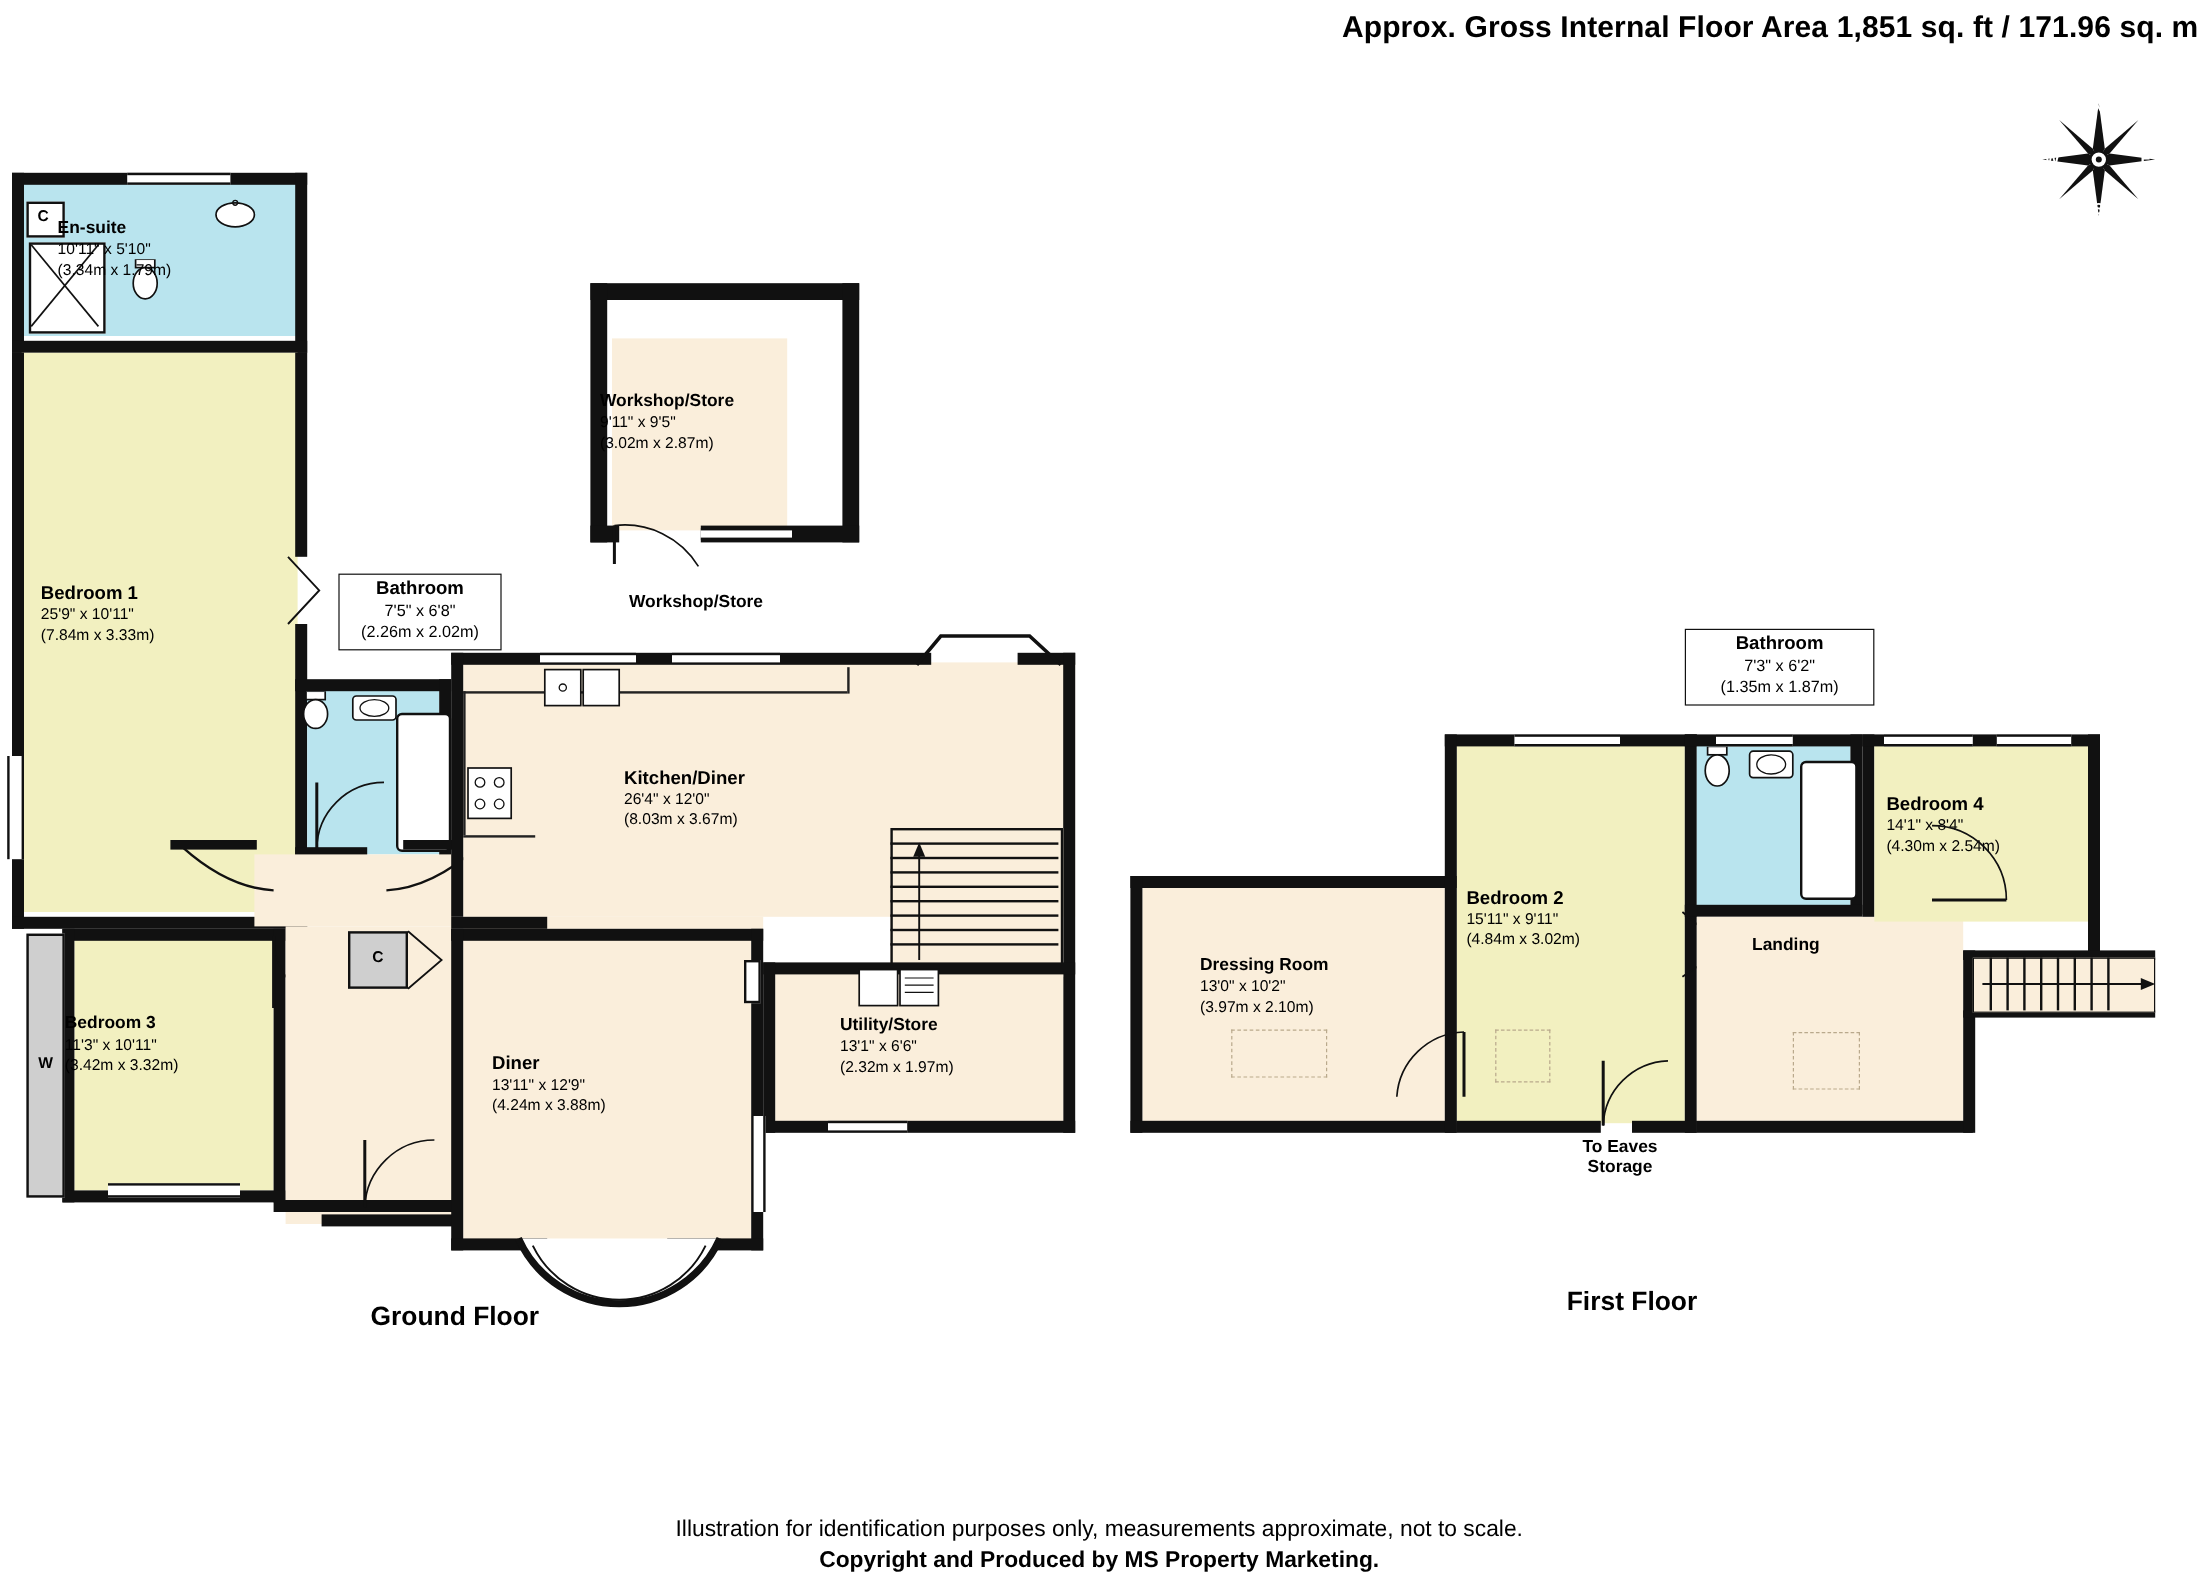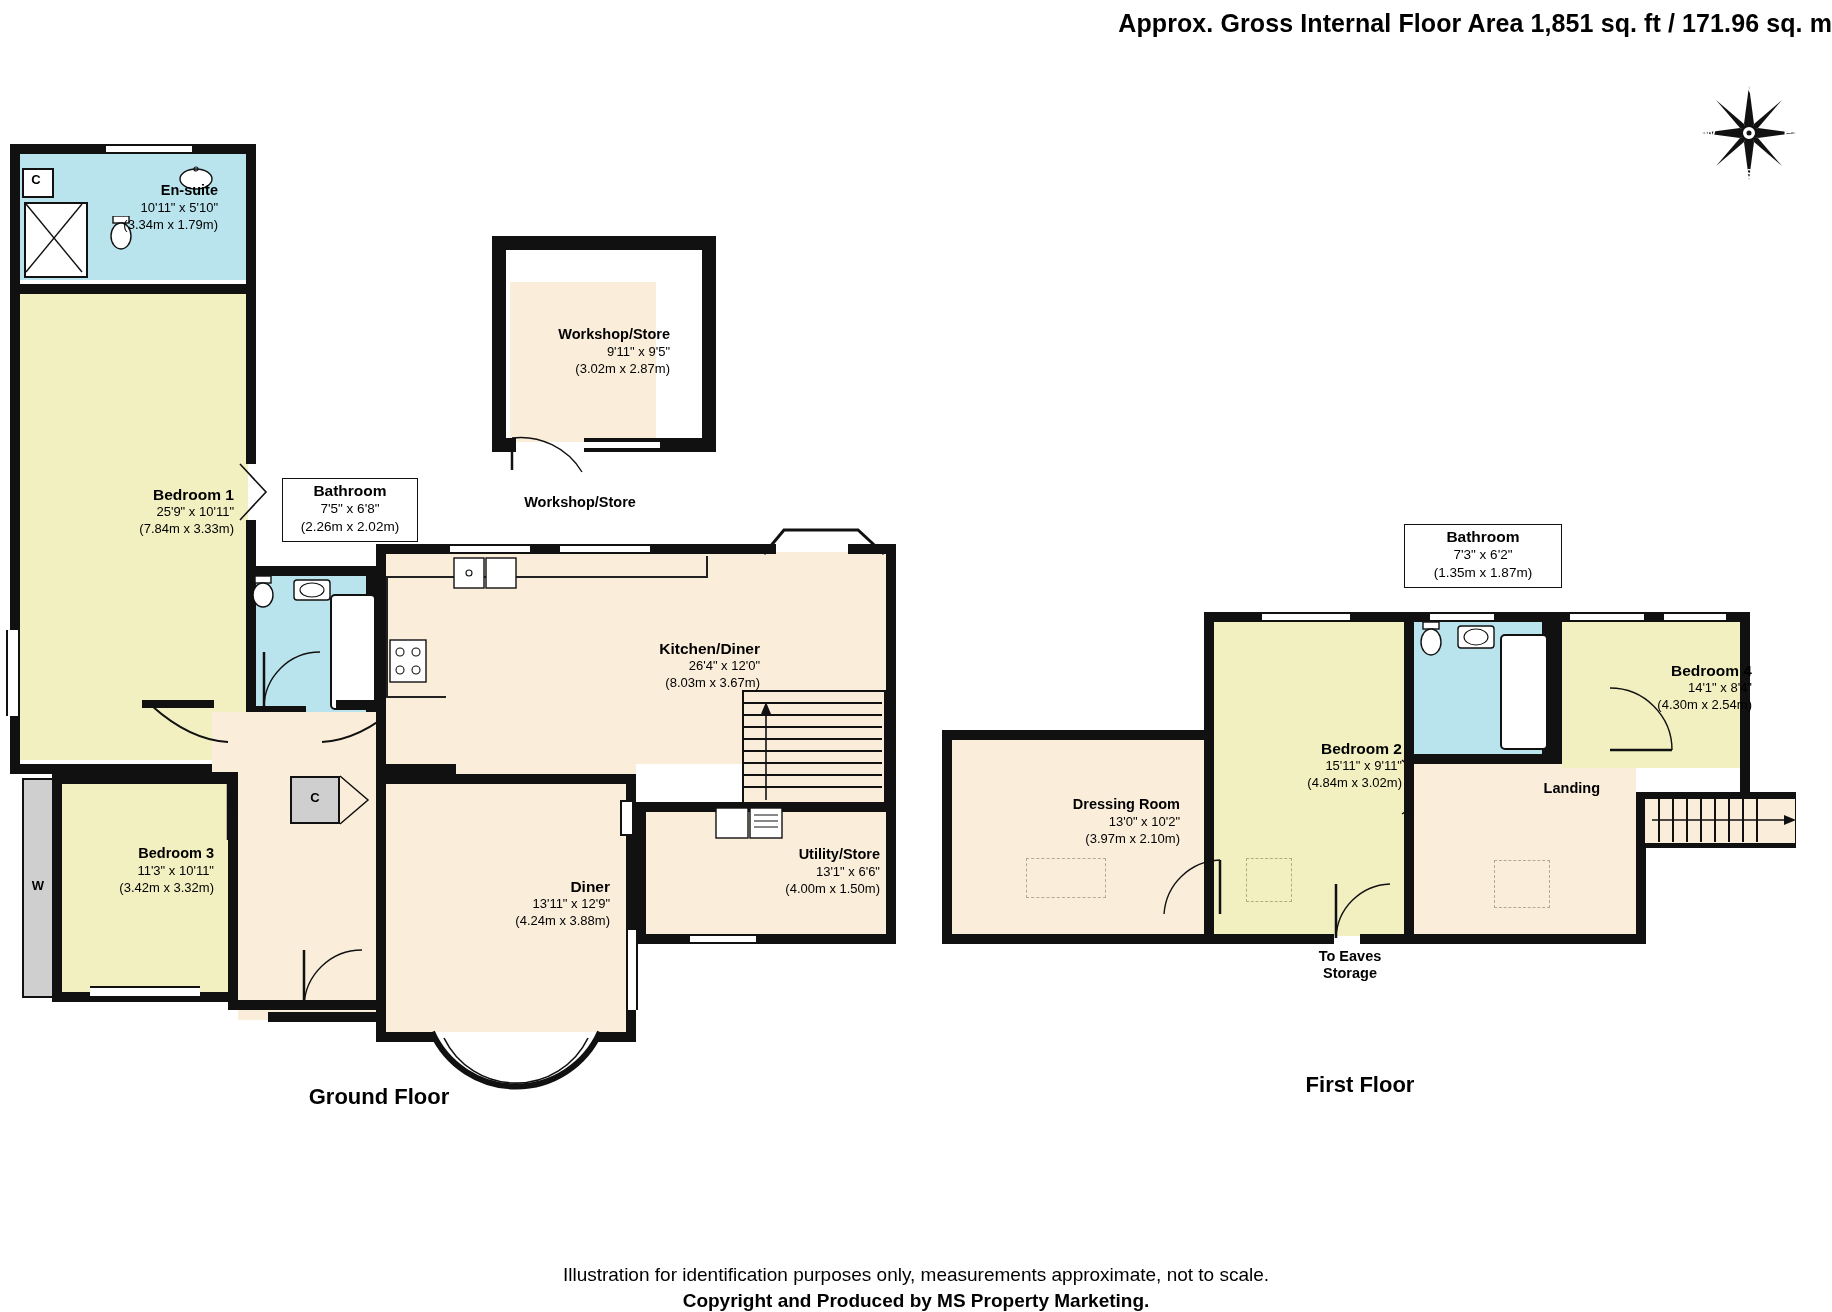--- a/index.html
+++ b/index.html
@@ -69,21 +69,21 @@
   .fill-blue   { position: absolute; background: #b9e4ee; }
   .fill-white  { position: absolute; background: #ffffff; }
   .fill-grey   { position: absolute; background: #cfcfcf; }
 
   .thinline { position: absolute; background: #222; }
   .outline  { position: absolute; border: 2px solid #111; }
 
   
   .room-label {
     position: absolute;
-    text-align: right;
+    text-align: left;
     line-height: 17px;
     white-space: nowrap;
   }
   .room-label .name {
     font-size: 14.5px;
     font-weight: bold;
     display: block;
   }
   .room-label .dim {
     font-size: 13px;
@@ -345,21 +345,21 @@
     <svg style="position:absolute; left:714px; top:806px;" width="72" height="36">
       <rect x="2" y="2" width="32" height="30" fill="#fff" stroke="#111" stroke-width="1.4"></rect>
       <rect x="36" y="2" width="32" height="30" fill="#fff" stroke="#111" stroke-width="1.4"></rect>
       <line x1="40" y1="9" x2="64" y2="9" stroke="#111" stroke-width="1"></line>
       <line x1="40" y1="15" x2="64" y2="15" stroke="#111" stroke-width="1"></line>
       <line x1="40" y1="21" x2="64" y2="21" stroke="#111" stroke-width="1"></line>
     </svg>
     <div class="room-label" style="left:700px; top:846px; width:180px;">
       <span class="name">Utility/Store</span>
       <span class="dim">13'1" x 6'6"</span>
-      <span class="dim">(4.00m x 1.50m)</span>
+      <span class="dim">(2.32m x 1.97m)</span>
     </div>
 
     <div class="fill-cream" style="left:386px; top:782px; width:240px; height:252px;"></div>
     <div class="wall" style="left:376px; top:774px; width:260px; height:10px;"></div>
     <div class="wall" style="left:376px; top:774px; width:10px; height:268px;"></div>
     <div class="wall" style="left:626px; top:774px; width:10px; height:268px;"></div>
     <div class="wall" style="left:376px; top:1032px; width:80px; height:10px;"></div>
     <div class="wall" style="left:556px; top:1032px; width:80px; height:10px;"></div>
 
     <div class="fill-white" style="left:626px; top:930px; width:12px; height:80px; border-left:2px solid #111; border-right:2px solid #111; box-sizing:border-box;"></div>

